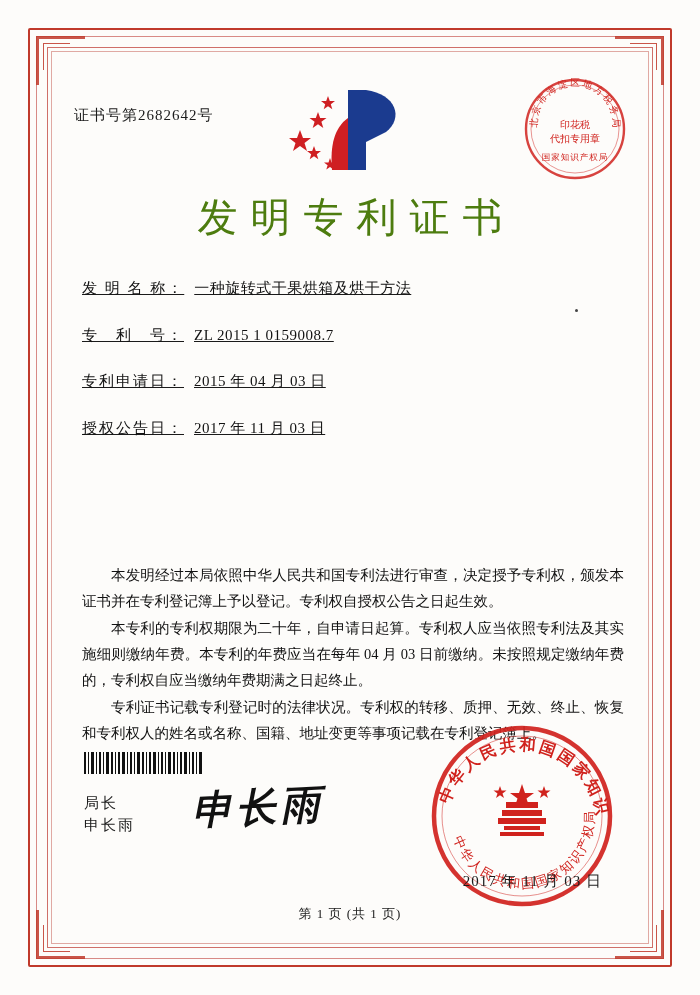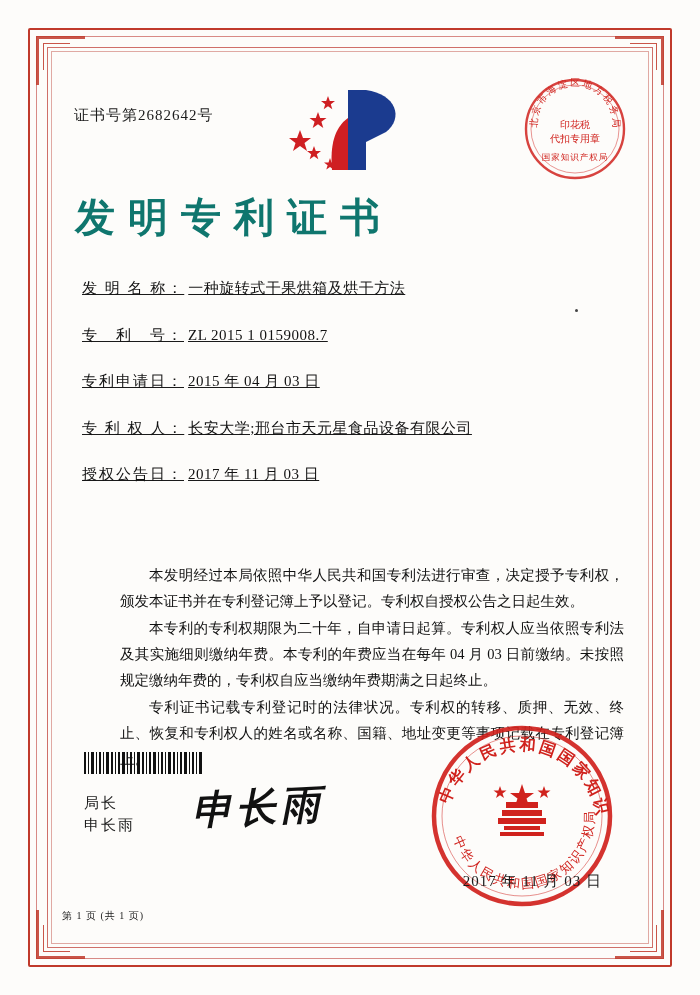--- a/index.html
+++ b/index.html
@@ -114,26 +114,27 @@
     top: 14px;
     width: 106px;
     height: 106px;
   }
 
   .title {
     position: absolute;
     left: 0;
     right: 0;
     top: 128px;
+    text-align: center;
     font-size: 40px;
-    font-weight: bold;
+    font-weight: normal;
     letter-spacing: 13px;
     text-indent: 13px;
     font-family: "DejaVu Serif", "Liberation Serif", serif;
-    color: #0f766e;
+    color: #4d7c0f;
   }
 
   
   .fields {
     position: absolute;
     left: 20px;
     right: 10px;
     top: 215px;
     text-decoration: underline;
   }
@@ -143,37 +144,36 @@
     margin-bottom: 24px;
     font-size: 15px;
     line-height: 1.5;
   }
   .field-label {
     white-space: nowrap;
     letter-spacing: 2px;
     color: #121212;
   }
   .field-value {
-    margin-left: 4px;
+    margin-left: 10px;
     letter-spacing: .5px;
     color: #121212;
   }
   .field-row.tight { margin-bottom: 22px; }
 
   
   .body-text {
     position: absolute;
     left: 20px;
     right: 14px;
     top: 500px;
     font-size: 14.5px;
     line-height: 26px;
     text-align: justify;
     color: #111;
-    margin-left: 38px;
   }
   .body-text p {
     margin: 0 0 1px 0;
     text-indent: 2em;
   }
 
   
   .barcode {
     position: absolute;
     left: 22px;
@@ -220,21 +220,22 @@
     letter-spacing: 1px;
     color: #1b1b1b;
   }
 
   
   .footer {
     position: absolute;
     left: 0;
     right: 0;
     bottom: 10px;
-    font-size: 10px;
+    text-align: center;
+    font-size: 13px;
     letter-spacing: 1px;
     color: #222;
   }
 
   
   .stray-dot {
     position: absolute;
     right: 60px;
     top: 247px;
     width: 3px;
@@ -302,24 +303,20 @@
         <span class="field-label">发 明 名 称：</span>
         <span class="field-value">一种旋转式干果烘箱及烘干方法</span>
       </div>
       <div class="field-row">
         <span class="field-label">专　利　号：</span>
         <span class="field-value">ZL 2015 1 0159008.7</span>
       </div>
       <div class="field-row">
         <span class="field-label">专利申请日：</span>
         <span class="field-value">2015 年 04 月 03 日</span>
-      </div>
-      <div class="field-row">
-        <span class="field-label">专 利 权 人：</span>
-        <span class="field-value">长安大学;邢台市天元星食品设备有限公司</span>
       </div>
       <div class="field-row tight">
         <span class="field-label">授权公告日：</span>
         <span class="field-value">2017 年 11 月 03 日</span>
       </div>
     </div>
 
     <div class="body-text">
       <p>本发明经过本局依照中华人民共和国专利法进行审查，决定授予专利权，颁发本证书并在专利登记簿上予以登记。专利权自授权公告之日起生效。</p>
       <p>本专利的专利权期限为二十年，自申请日起算。专利权人应当依照专利法及其实施细则缴纳年费。本专利的年费应当在每年 04 月 03 日前缴纳。未按照规定缴纳年费的，专利权自应当缴纳年费期满之日起终止。</p>

